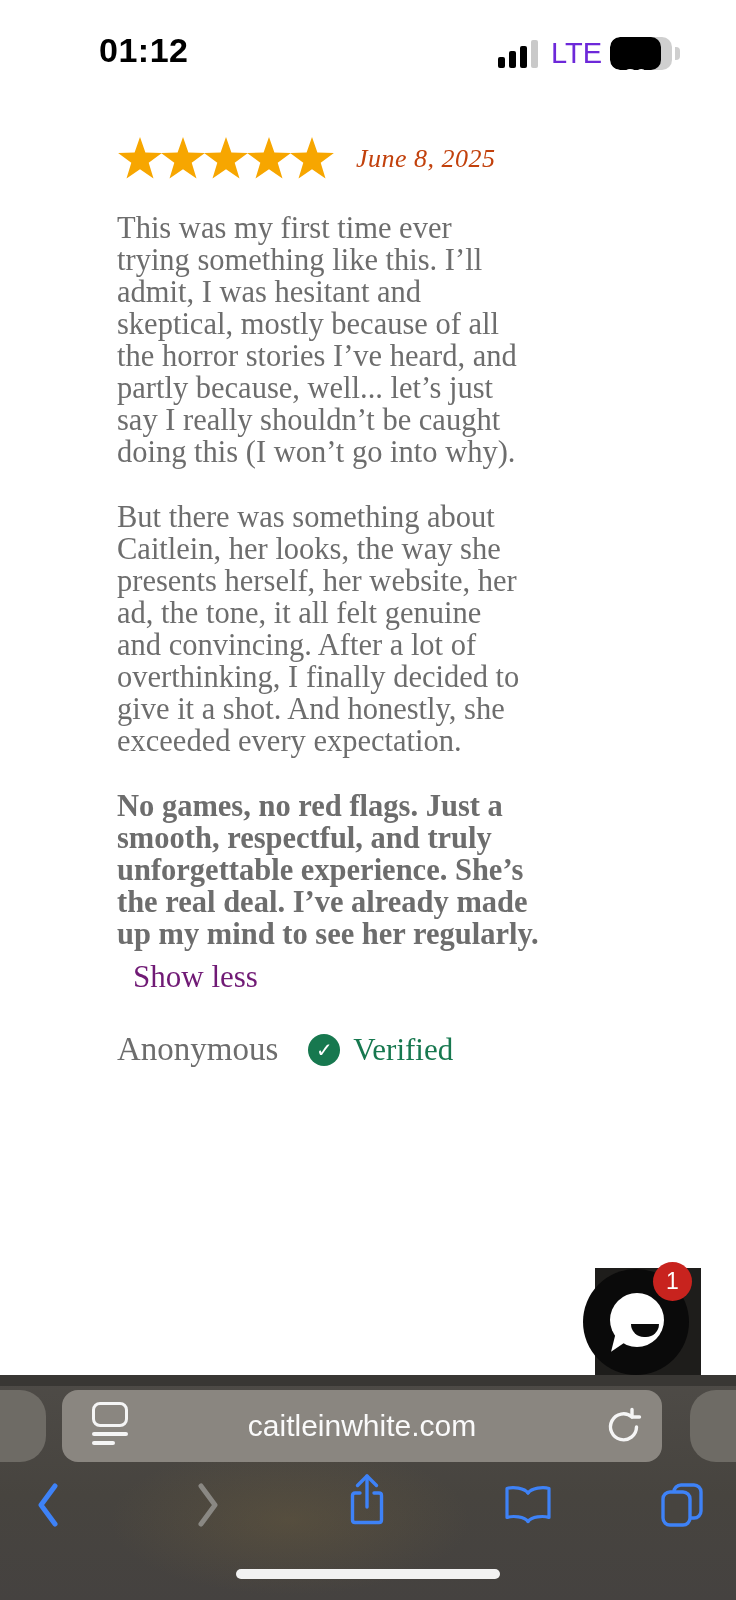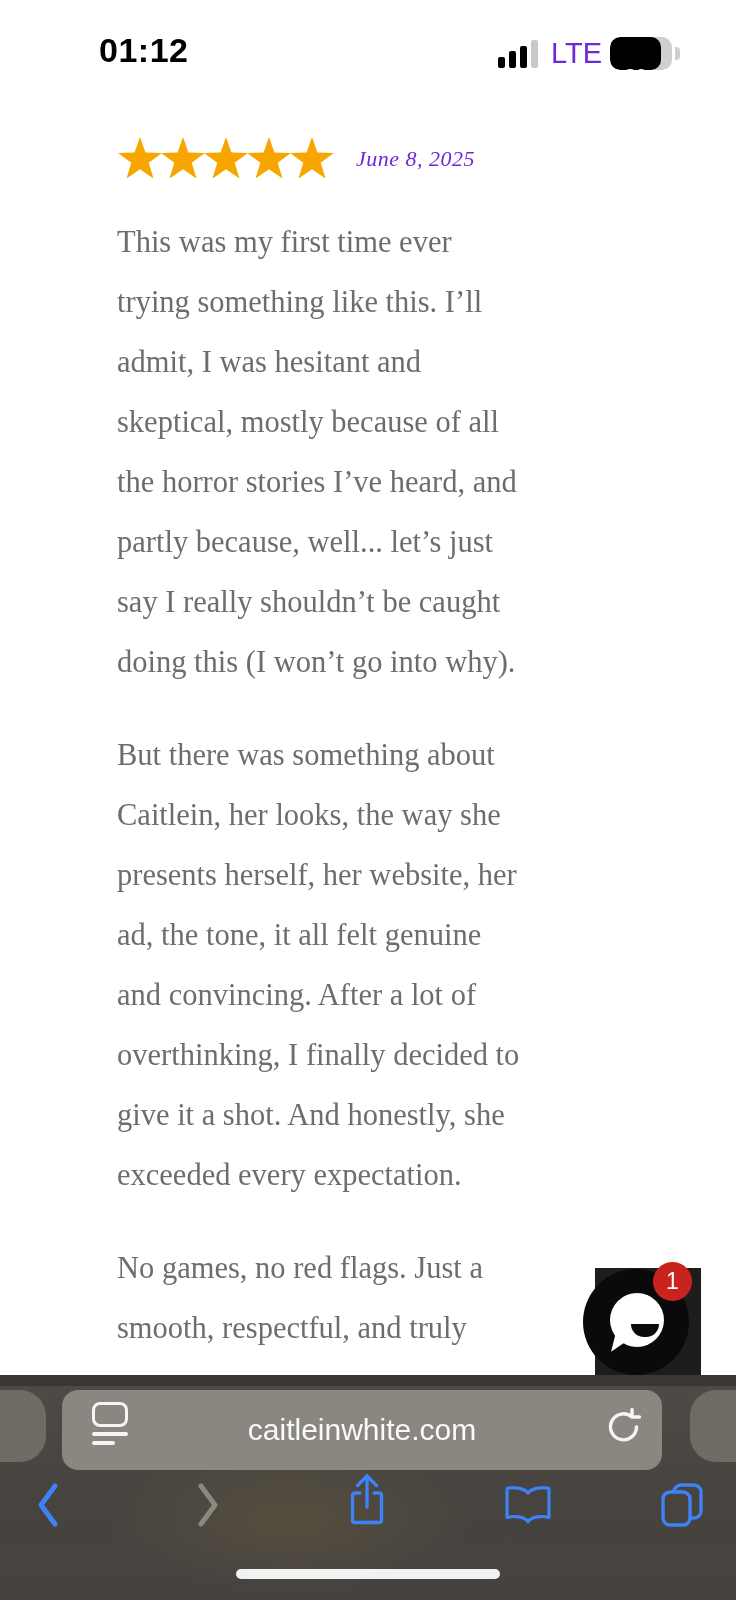--- a/index.html
+++ b/index.html
@@ -24,23 +24,23 @@
     display:flex; align-items:center; justify-content:center; }
   .battery-label { color:#fff; font-size:21px; font-weight:700; letter-spacing:-.5px;margin-top:44px; }
   .battery-cap { position:absolute; left:675px; top:47px; width:5px; height:13px; background:#cfcfcf; border-radius:0 4px 4px 0; }
 
   
   .review { position:absolute; left:117px; top:130px; width:540px;
     font-family:"Liberation Serif", serif; color:#6d6d6d; }
   .rating-row { display:flex; align-items:center; height:58px; margin-bottom:24px; }
   .stars { display:flex; }
   .stars svg { margin-right:-3px; }
-  .review-date { font-style:italic; font-size:22px; color:#6d28d9; margin-left:24px; letter-spacing:.5px; }
-  .review-paragraph { white-space:pre-line; font-size:30.5px; line-height:60px; margin-bottom:33px; }
-  .review-paragraph:nth-of-type(3) { margin-bottom:16px; }
+  .review-date { font-style:italic; font-size:26px; color:#c2410c; margin-left:24px; letter-spacing:.5px; }
+  .review-paragraph { white-space:pre-line; font-size:30.5px; line-height:32px; margin-bottom:33px; }
+  .review-paragraph:nth-of-type(3) { margin-bottom:8px;font-weight:bold; }
   .show-less { display:inline-block; margin-left:16px; margin-top:1px; font-size:31px; color:#701a75; cursor:pointer; }
   .author-row { display:flex; align-items:center; margin-top:36px; }
   .author-name { font-size:33px; color:#6d6d6d; }
   .verified { display:flex; align-items:center; margin-left:30px; }
   .verified-badge { width:32px; height:32px; border-radius:50%; background:#17784F; color:#fff;
     display:flex; align-items:center; justify-content:center;
     font-size:20px; font-weight:700; font-family:"DejaVu Sans", sans-serif; }
   .verified-label { margin-left:13px; font-size:31px; color:#17784F; }
 
   
@@ -56,21 +56,21 @@
   .chat-badge span { color:#fff; font-size:23px; font-family:"Liberation Sans", sans-serif; }
 
   
   .toolbar { position:absolute; left:0; top:1375px; width:736px; height:225px;
     background:linear-gradient(180deg,#4e4b47 0,#47443f 120px,#454240 225px); }
   .toolbar-strip { position:absolute; left:0; top:0; width:736px; height:11px; background:#393734; }
   .toolbar::after { content:""; position:absolute; left:110px; top:70px; width:360px; height:150px;
     background:radial-gradient(closest-side, rgba(125,104,60,.28), rgba(125,104,60,0)); z-index:0; }
   .stub { position:absolute; top:15px; width:72px; height:72px; border-radius:26px; background:#6e6b65; z-index:1; cursor:pointer; }
   .stub-left { left:-26px; } .stub-right { left:690px; }
-  .url-pill { position:absolute; left:62px; top:15px; width:600px; height:80px; border-radius:16px;
+  .url-pill { position:absolute; left:62px; top:15px; width:600px; height:72px; border-radius:16px;
     background:#8A8680; z-index:1; cursor:pointer; }
   .url-text { position:absolute; inset:0; display:flex; align-items:center; justify-content:center;
     color:#fafafa; font-size:30px; }
   .page-icon { position:absolute; left:30px; top:12px; width:36px; }
   .pi-rect { width:36px; height:25px; border:3px solid #f5f5f5; border-radius:8px; }
   .pi-line1 { margin-top:5px; width:36px; height:4px; background:#f5f5f5; border-radius:2px; }
   .pi-line2 { margin-top:5px; width:23px; height:4px; background:#f5f5f5; border-radius:2px; }
   .reload-btn { position:absolute; right:20px; top:16px; width:40px; height:40px; }
 
   .nav-btn { position:absolute; z-index:1; cursor:pointer; }
@@ -139,20 +139,27 @@
 and convincing. After a lot of
 overthinking, I finally decided to
 give it a shot. And honestly, she
 exceeded every expectation.</p>
     <p class="review-paragraph">No games, no red flags. Just a
 smooth, respectful, and truly
 unforgettable experience. She’s
 the real deal. I’ve already made
 up my mind to see her regularly.</p>
     <span class="show-less">Show less</span>
+    <div class="author-row">
+      <span class="author-name">Anonymous</span>
+      <span class="verified">
+        <span class="verified-badge">✓</span>
+        <span class="verified-label">Verified</span>
+      </span>
+    </div>
   </div>
 
   <div class="chat-widget">
     <div class="chat-circle"></div>
     <div class="chat-bubble">
       <div class="chat-smile"></div>
     </div>
     <div class="chat-badge">
       <span>1</span>
     </div>

